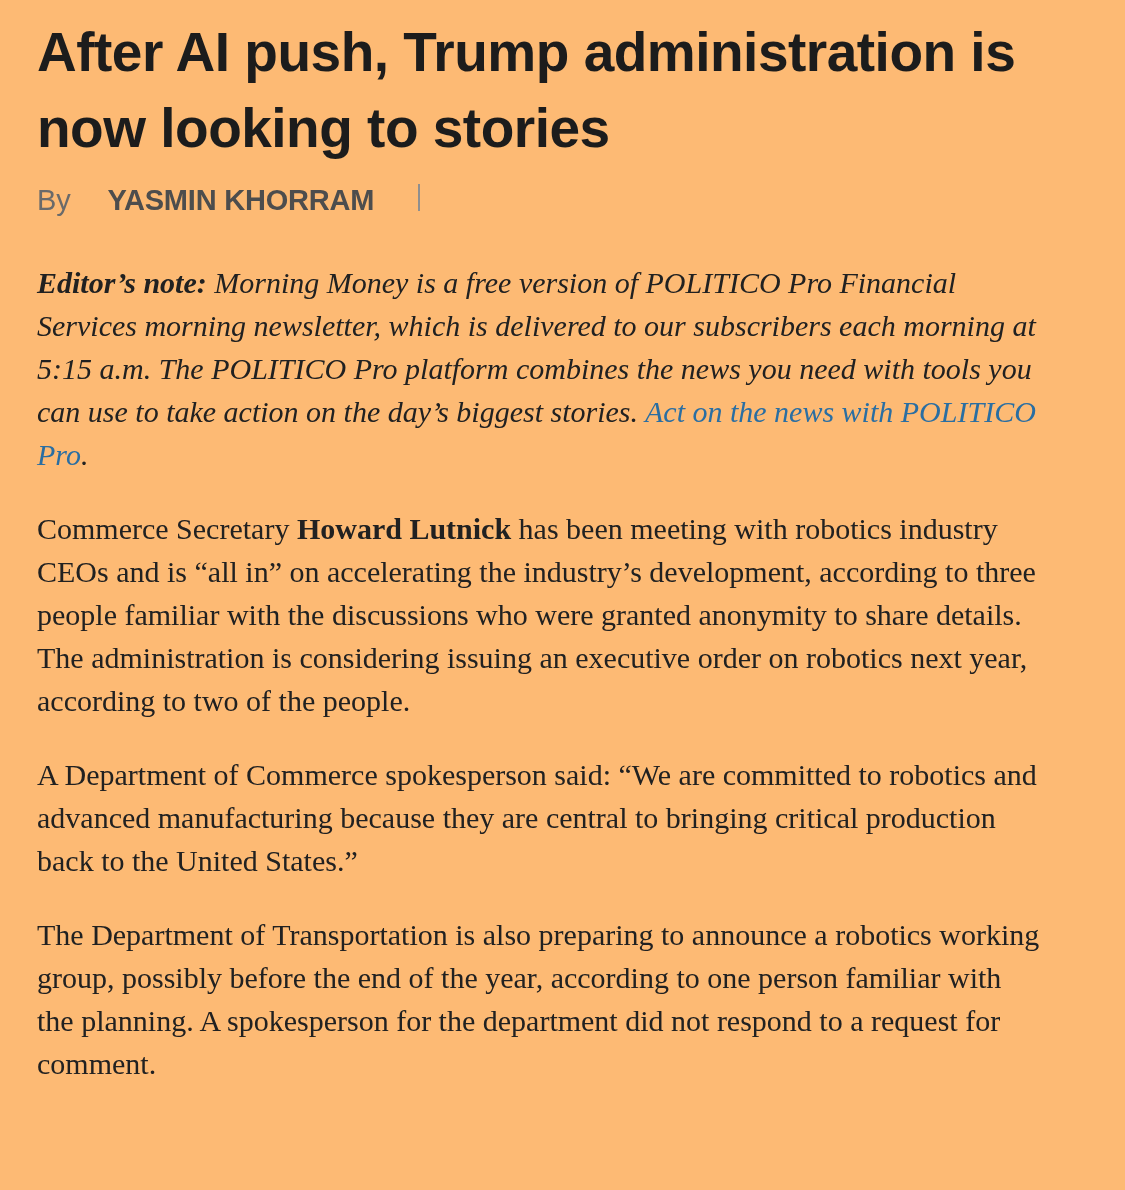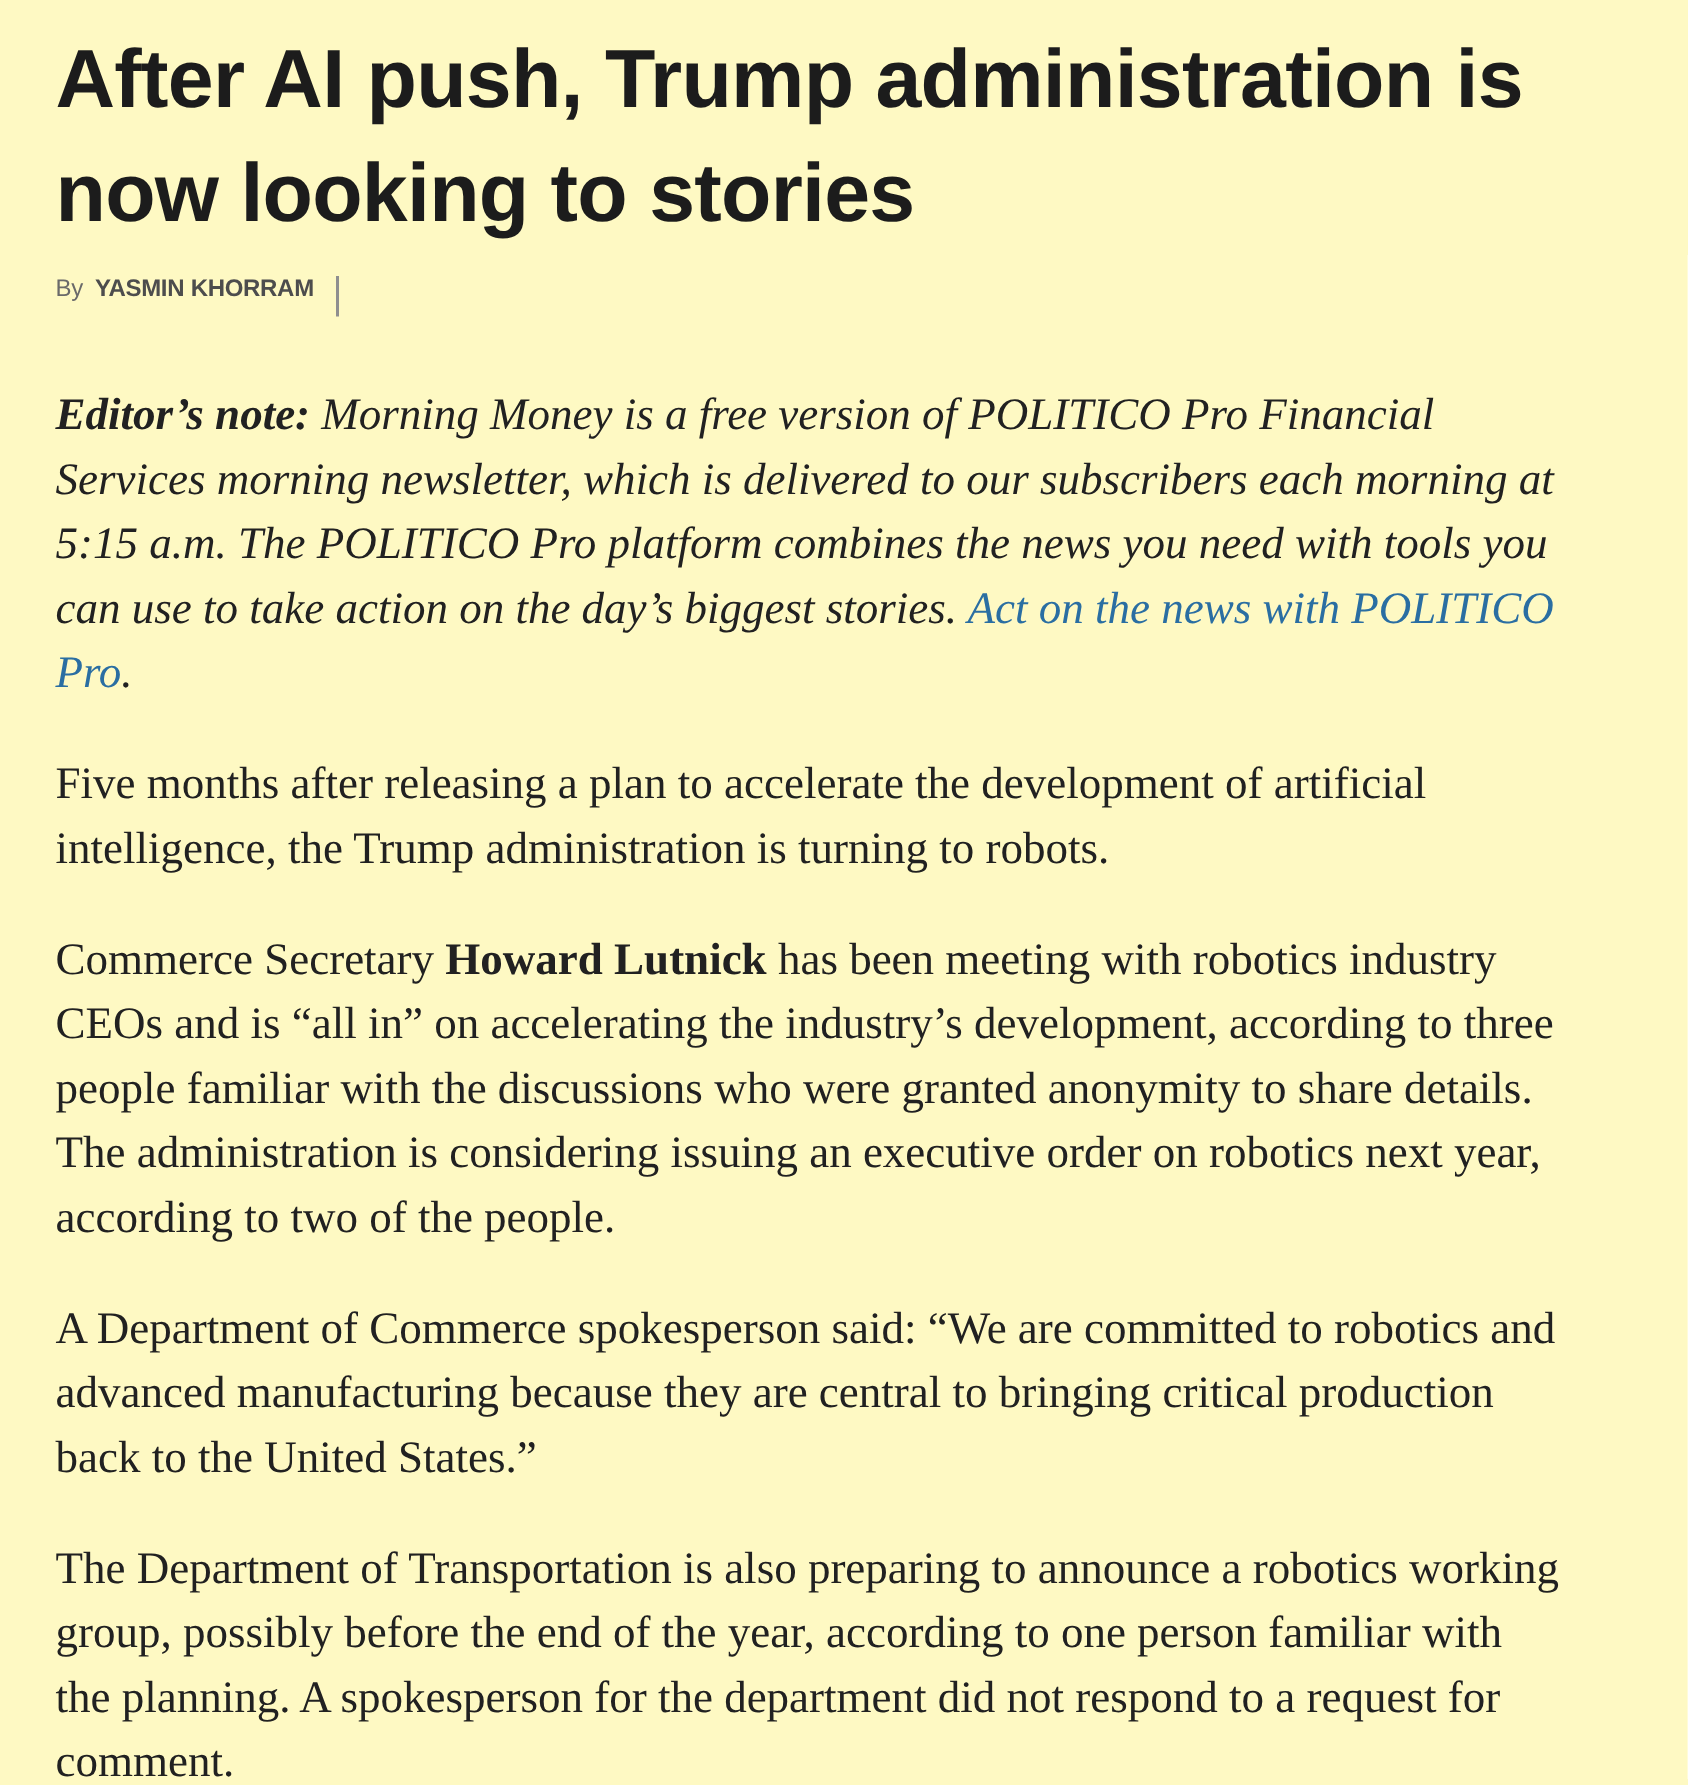--- a/index.html
+++ b/index.html
@@ -10,42 +10,43 @@
   body {
     width: 1125px;
     height: 1190px;
     overflow: hidden;
   }
   .page {
     box-sizing: border-box;
     width: 1125px;
     height: 1190px;
     padding: 14px 40px 0 37px;
-    background: #fef9c3;
+    background: #fdba74;
   }
   .headline {
     margin: 0 0 18px 0;
     font-family: "Liberation Sans", sans-serif;
     font-weight: 700;
     font-size: 55px;
     line-height: 76px;
     letter-spacing: -0.5px;
     color: #1c1c1c;
   }
   .hl-line {
     display: block;
     white-space: nowrap;
   }
   .byline {
     display: flex;
     margin: 0 0 44px 0;
     font-family: "Liberation Sans", sans-serif;
-    font-size: 16px;
+    font-size: 29px;
     letter-spacing: -0.2px;
     color: #6a6a6a;
+    gap: 29px;
   }
   .byline .prefix { margin-right: 8px; }
   .byline .author {
     font-weight: 700;
     color: #4d4d4d;
     margin-right: 15px;
   }
   .byline .divider {
     display: inline-block;
     width: 0;
@@ -94,21 +95,20 @@
   <div class="byline">
       <span class="prefix">By</span>
       <span class="author">YASMIN KHORRAM</span>
       <span class="divider"></span>
     </div>
 
   <div class="article-body">
 
     <p class="note"><span class="note-label">Editor’s note:</span><span> Morning Money is a free version of POLITICO Pro Financial Services morning newsletter, which is delivered to our subscribers each morning at 5:15 a.m. The POLITICO Pro platform combines the news you need with tools you can use to take action on the day’s biggest stories. </span><a class="pro-link">Act on the news with POLITICO Pro</a><span>.</span></p>
 
-    <p>Five months after releasing a plan to accelerate the development of artificial intelligence, the Trump administration is turning to robots.</p>
 
     <p><span>Commerce Secretary </span><span class="bold-name">Howard Lutnick</span><span> has been meeting with robotics industry CEOs and is “all in” on accelerating the industry’s development, according to three people familiar with the discussions who were granted anonymity to share details. The administration is considering issuing an executive order on robotics next year, according to two of the people.</span></p>
 
     <p>A Department of Commerce spokesperson said: “We are committed to robotics and advanced manufacturing because they are central to bringing critical production back to the United States.”</p>
 
     <p>The Department of Transportation is also preparing to announce a robotics working group, possibly before the end of the year, according to one person familiar with the planning. A spokesperson for the department did not respond to a request for comment.</p>
 
   </div>
 
 </div>

